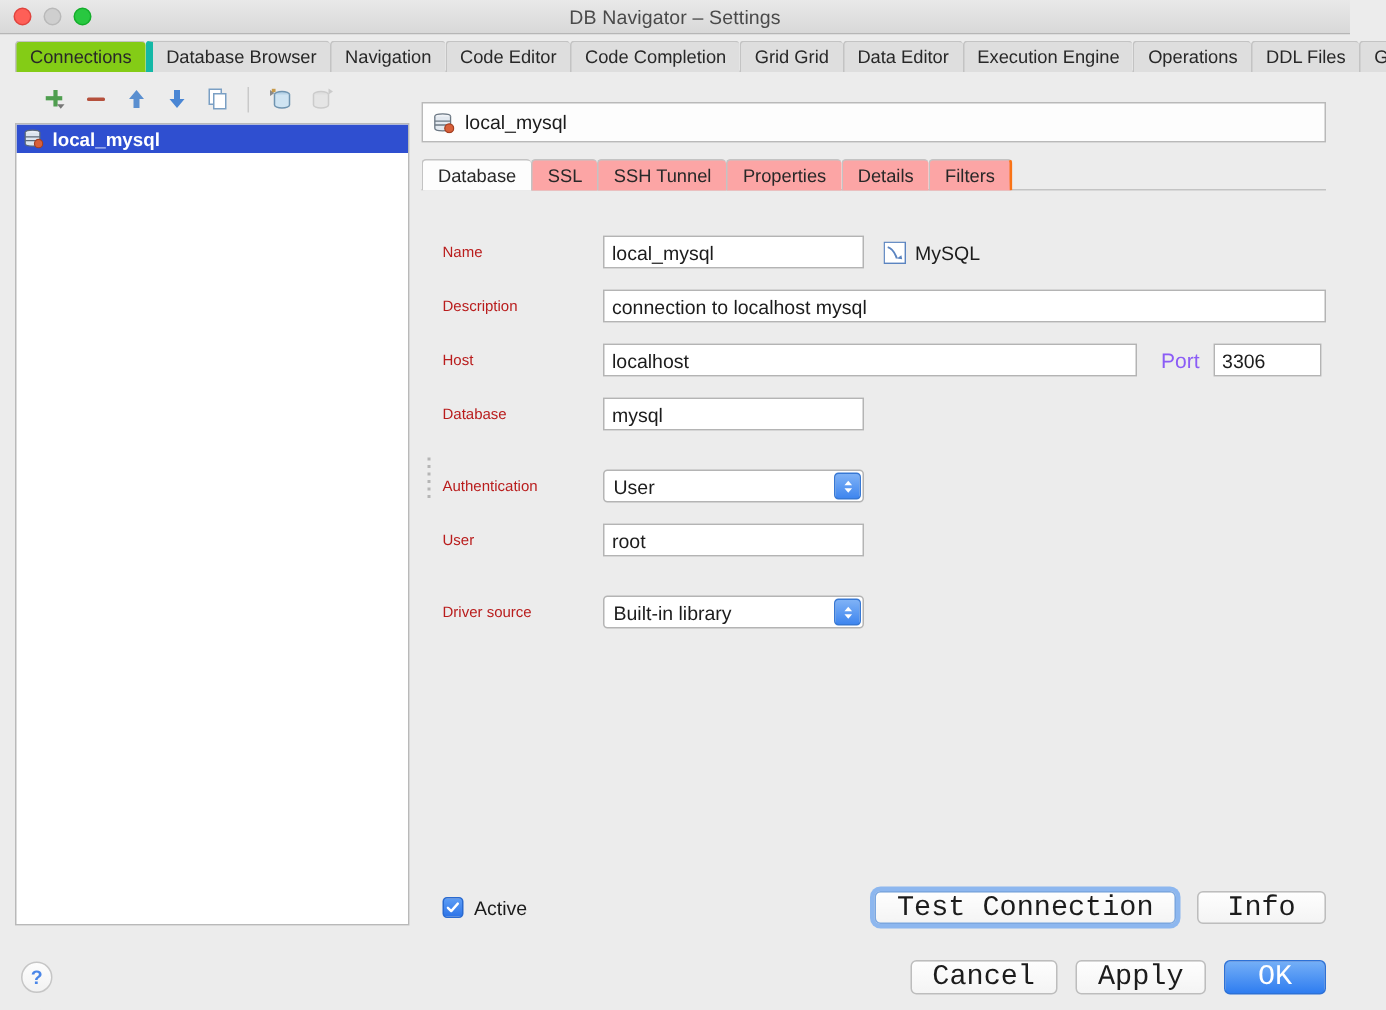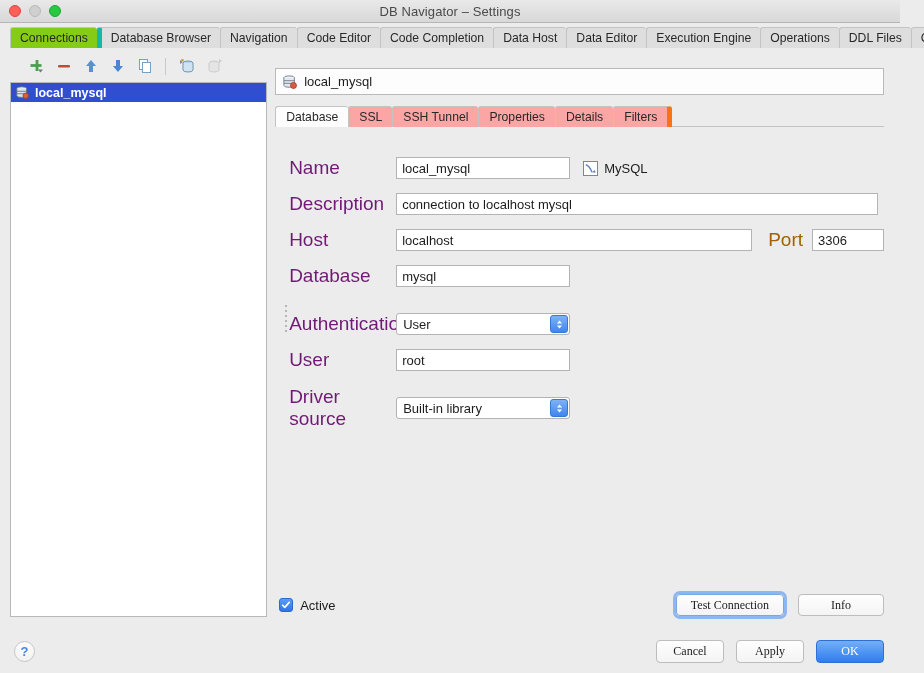--- a/index.html
+++ b/index.html
@@ -161,56 +161,56 @@
     height: 21px; line-height: 20px;
     padding: 0 10px;
     font-size: 12.2px; color: #282828;
     background: #fca5a5;
     border: 1px solid #c3c3c3;
     border-bottom: none; border-right: none;
     border-radius: 3px 3px 0 0;
     position: relative; z-index: 1;
     white-space: nowrap;
   }
-  .itab:last-of-type { border-right: 5px solid #f97316; }
+  .itab:last-of-type { border-right: 2px solid #f97316; }
   .itab.active { background: #fdfdfd; z-index: 2; }
   .itab.active + .itab { border-left: 1px solid #c3c3c3; }
 
   .form {
     margin-top: 30px;
     padding-left: 14px;
     flex: 1 1 auto;
   }
   .row {
     display: flex; align-items: center;
     margin-bottom: 14px;
     height: 22px;
   }
   .row.gap-big { margin-bottom: 26px; }
   .label {
     width: 107px;
-    font-size: 19px; color: #701a75;
+    font-size: 10px; color: #b91c1c;
   }
   .field {
     height: 22px;
     background: #ffffff;
     border: 1px solid #b4b4b4;
     font-size: 13px; color: #1c1c1c;
     padding: 0 5px;
     line-height: 20px;
     font-family: "Liberation Sans", sans-serif;
     outline: none;
   }
   .f-name      { width: 174px; }
   .f-desc      { width: 482px; }
   .f-host      { width: 356px; }
   .f-port      { width: 72px; }
   .f-database  { width: 174px; }
   .f-user      { width: 174px; }
-  .port-label  { font-size: 19px; color: #a16207; margin: 0 9px 0 16px; }
+  .port-label  { font-size: 14px; color: #8b5cf6; margin: 0 9px 0 16px; }
 
   .mysql-tag {
     display: flex; align-items: center; gap: 6px;
     margin-left: 13px;
     font-size: 13px; color: #1c1c1c;
   }
 
   
   .popup {
     position: relative;
@@ -231,42 +231,42 @@
     border: 1px solid #3778d4;
     display: flex; flex-direction: column;
     align-items: center; justify-content: center;
     gap: 1px;
   }
   .chev { width: 7px; height: 4px; display: block; }
 
   
   .bottom-row {
     display: flex; align-items: center;
-    margin: 0 0 14px 4px;
+    margin: 0 0 14px 14px;
     padding-right: 0px;
   }
   .checkline { display: flex; align-items: center; gap: 7px; font-size: 13px; color: #1c1c1c; }
   .checkbox {
     width: 14px; height: 14px;
     background: linear-gradient(#5d9df5, #2d74e8);
     border: 1px solid #2a6ad0;
     border-radius: 3px;
     display: flex; align-items: center; justify-content: center;
   }
   .spacer { flex: 1 1 auto; }
 
   .btn {
     height: 22px;
     min-width: 64px;
     padding: 0 14px;
-    font-size: 12px; color: #1c1c1c;
+    font-size: 19px; color: #1c1c1c;
     background: linear-gradient(#fefefe, #f4f4f4);
     border: 1px solid #bdbdbd;
     border-radius: 4px;
-    font-family: Liberation Serif, serif;
+    font-family: Liberation Mono, monospace;
     line-height: 20px;
     white-space: nowrap;
   }
   .btn.focused {
     box-shadow: 0 0 0 3px rgba(110,166,240,.75);
     border-color: #7ba7e0;
   }
   .btn.primary {
     background: linear-gradient(#74aff7, #2f7df0);
     border: 1px solid #2d71d6;
@@ -304,21 +304,21 @@
     </div>
     <div class="title-text">DB Navigator – Settings</div>
   </div>
 
   <div class="tabbar">
     <div class="tab active">Connections</div>
     <div class="tab">Database Browser</div>
     <div class="tab">Navigation</div>
     <div class="tab">Code Editor</div>
     <div class="tab">Code Completion</div>
-    <div class="tab">Data Host</div>
+    <div class="tab">Grid Grid</div>
     <div class="tab">Data Editor</div>
     <div class="tab">Execution Engine</div>
     <div class="tab">Operations</div>
     <div class="tab">DDL Files</div>
     <div class="tab">General</div>
   </div>
 
   <div class="body">
 
     <div class="leftpane">

